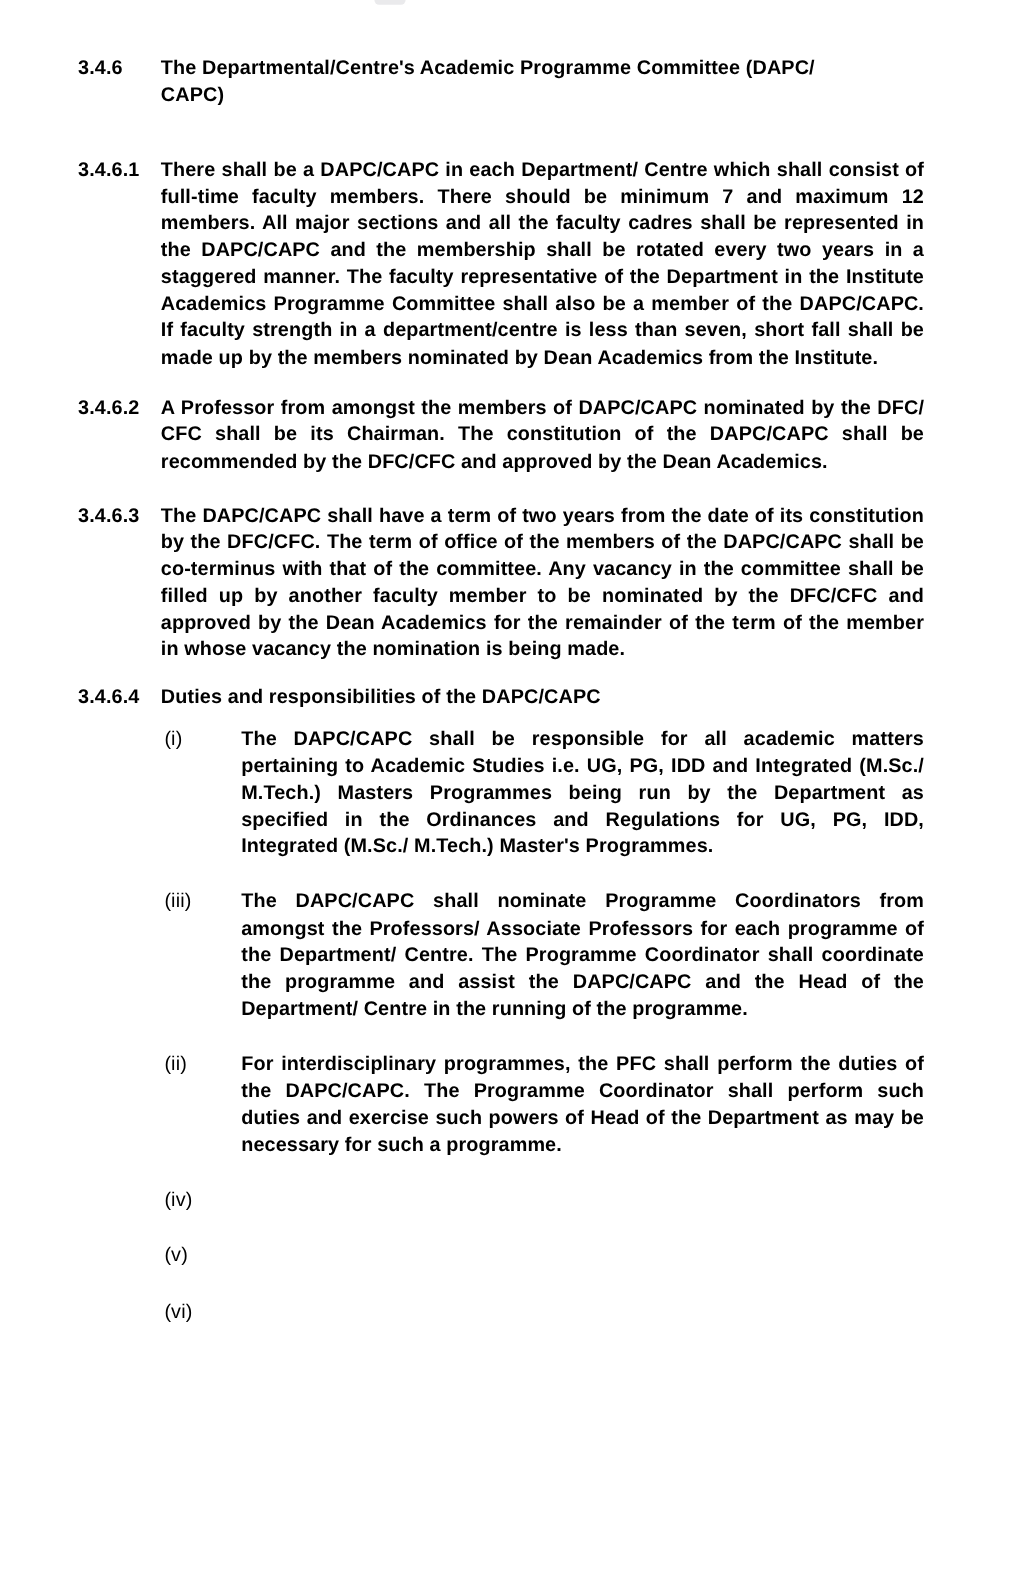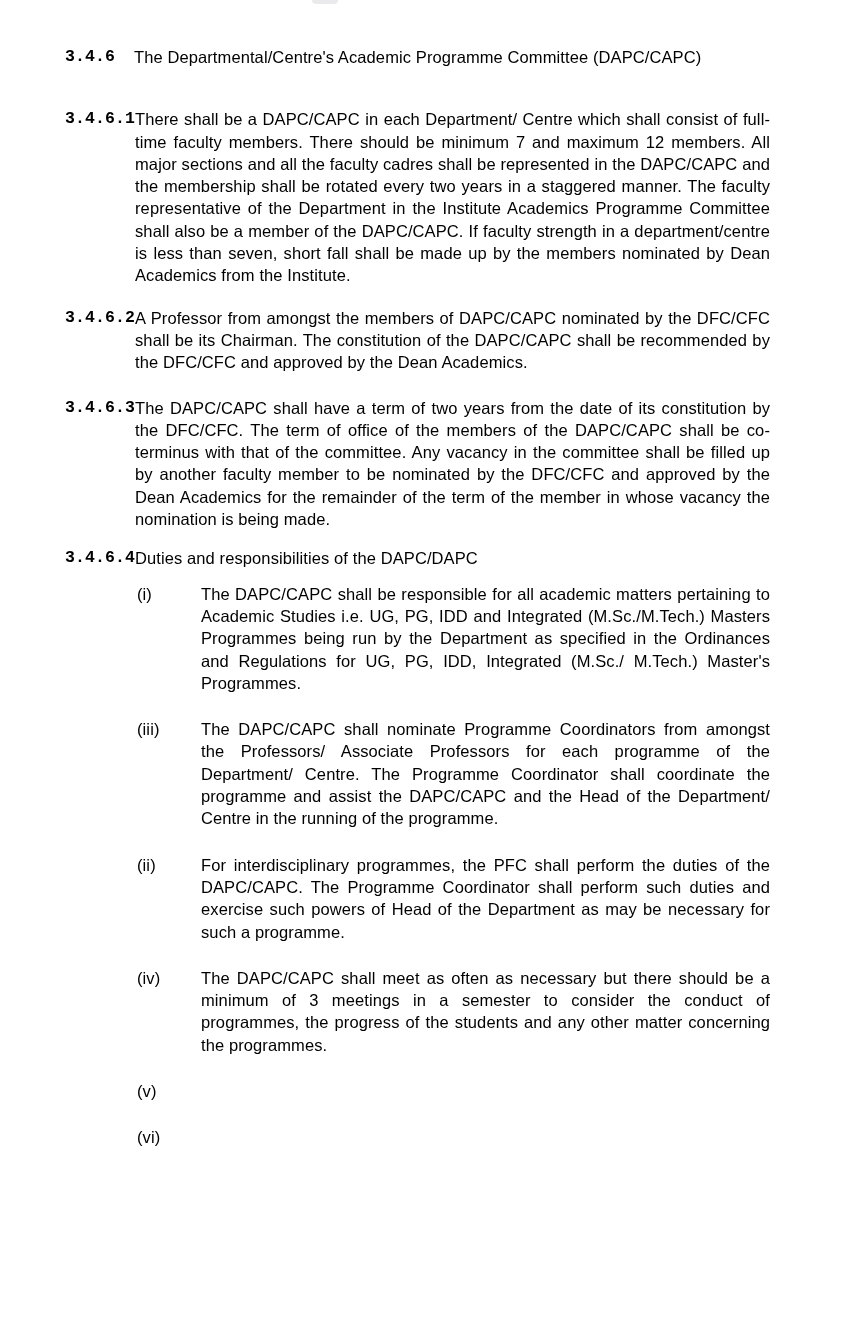--- a/index.html
+++ b/index.html
@@ -40,27 +40,27 @@
     line-height: 22.3px;
     letter-spacing: 0.1px;
   }
   .sec {
     display: flex;
     align-items: flex-start;
   }
   .num {
     flex: 0 0 69px;
     font-weight: bold;
-    font-family: Liberation Mono, monospace;
   }
   .body {
     flex: 1;
     min-width: 0;
+    font-weight: bold;
   }
-  .bold { font-weight: normal; }
+  .bold { font-weight: bold; }
   .just {
     text-align: justify;
     text-align-last: left;
   }
   .heading-text { max-width: 575px; }
   .mb-head  { margin-bottom: 18px; }
   .mb-s1    { margin-bottom: 20px; margin-top: 40px; }
   .mb-s2    { margin-bottom: 23px; }
   .mb-s3    { margin-bottom: 17px; }
   .mb-s4h   { margin-bottom: 13px; }
@@ -74,20 +74,21 @@
   }
   .item:last-child { margin-bottom: 0; gap: 32px; }
   .ilabel {
     flex: 0 0 67px;
     box-sizing: border-box;
     padding-left: 3px;
   }
   .itext {
     flex: 1;
     min-width: 0;
+    font-weight: bold;
   }
 </style>
 </head>
 <body>
 
 <div class="page">
   <div class="artifact"></div>
 
   <div class="content">
 
@@ -106,21 +107,21 @@
       <div class="body just">A Professor from amongst the members of DAPC/<wbr>CAPC nominated by the DFC/<wbr>CFC shall be its Chairman. The constitution of the DAPC/<wbr>CAPC shall be recommended by the DFC/<wbr>CFC and approved by the Dean Academics.</div>
     </div>
 
     <div class="sec mb-s3">
       <div class="num">3.4.6.3</div>
       <div class="body just">The DAPC/<wbr>CAPC shall have a term of two years from the date of its constitution by the DFC/<wbr>CFC. The term of office of the members of the DAPC/<wbr>CAPC shall be co-terminus with that of the committee. Any vacancy in the committee shall be filled up by another faculty member to be nominated by the DFC/<wbr>CFC and approved by the Dean Academics for the remainder of the term of the member in whose vacancy the nomination is being made.</div>
     </div>
 
     <div class="sec mb-s4h">
       <div class="num">3.4.6.4</div>
-      <div class="body bold">Duties and responsibilities of the DAPC/DAPC</div>
+      <div class="body bold">Duties and responsibilities of the DAPC/CAPC</div>
     </div>
 
     <div class="items">
 
       <div class="item">
         <div class="ilabel">(i)</div>
         <div class="itext just">The DAPC/<wbr>CAPC shall be responsible for all academic matters pertaining to Academic Studies i.e. UG, PG, IDD and Integrated (M.Sc./<wbr>M.Tech.) Masters Programmes being run by the Department as specified in the Ordinances and Regulations for UG, PG, IDD, Integrated (M.Sc./<wbr> M.Tech.) Master's Programmes.</div>
       </div>
 
       <div class="item">
@@ -128,21 +129,20 @@
         <div class="itext just">The DAPC/<wbr>CAPC shall nominate Programme Coordinators from amongst the Professors/<wbr> Associate Professors for each programme of the Department/<wbr> Centre. The Programme Coordinator shall coordinate the programme and assist the DAPC/<wbr>CAPC and the Head of the Department/<wbr> Centre in the running of the programme.</div>
       </div>
 
       <div class="item">
         <div class="ilabel">(ii)</div>
         <div class="itext just">For interdisciplinary programmes, the PFC shall perform the duties of the DAPC/<wbr>CAPC. The Programme Coordinator shall perform such duties and exercise such powers of Head of the Department as may be necessary for such a programme.</div>
       </div>
 
       <div class="item">
         <div class="ilabel">(iv)</div>
-        <div class="itext just">The DAPC/<wbr>CAPC shall meet as often as necessary but there should be a minimum of 3 meetings in a semester to consider the conduct of programmes, the progress of the students and any other matter concerning the programmes.</div>
       </div>
 
       <div class="item">
         <div class="ilabel">(v)</div>
       </div>
 
       <div class="item">
         <div class="ilabel">(vi)</div>
       </div>
 

